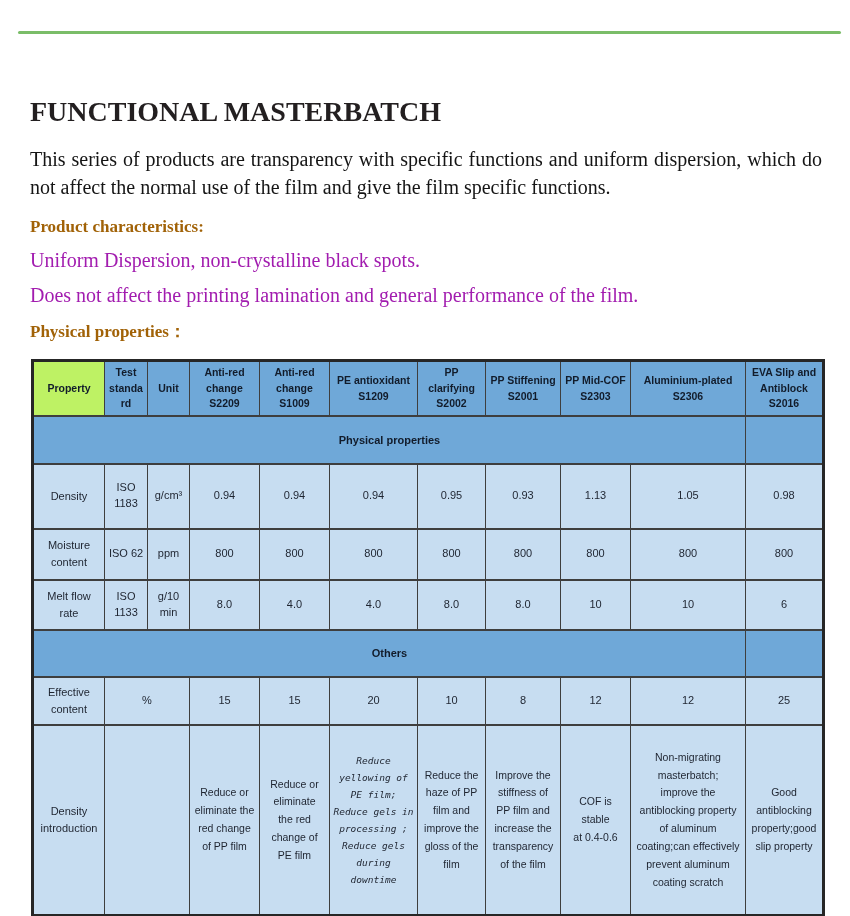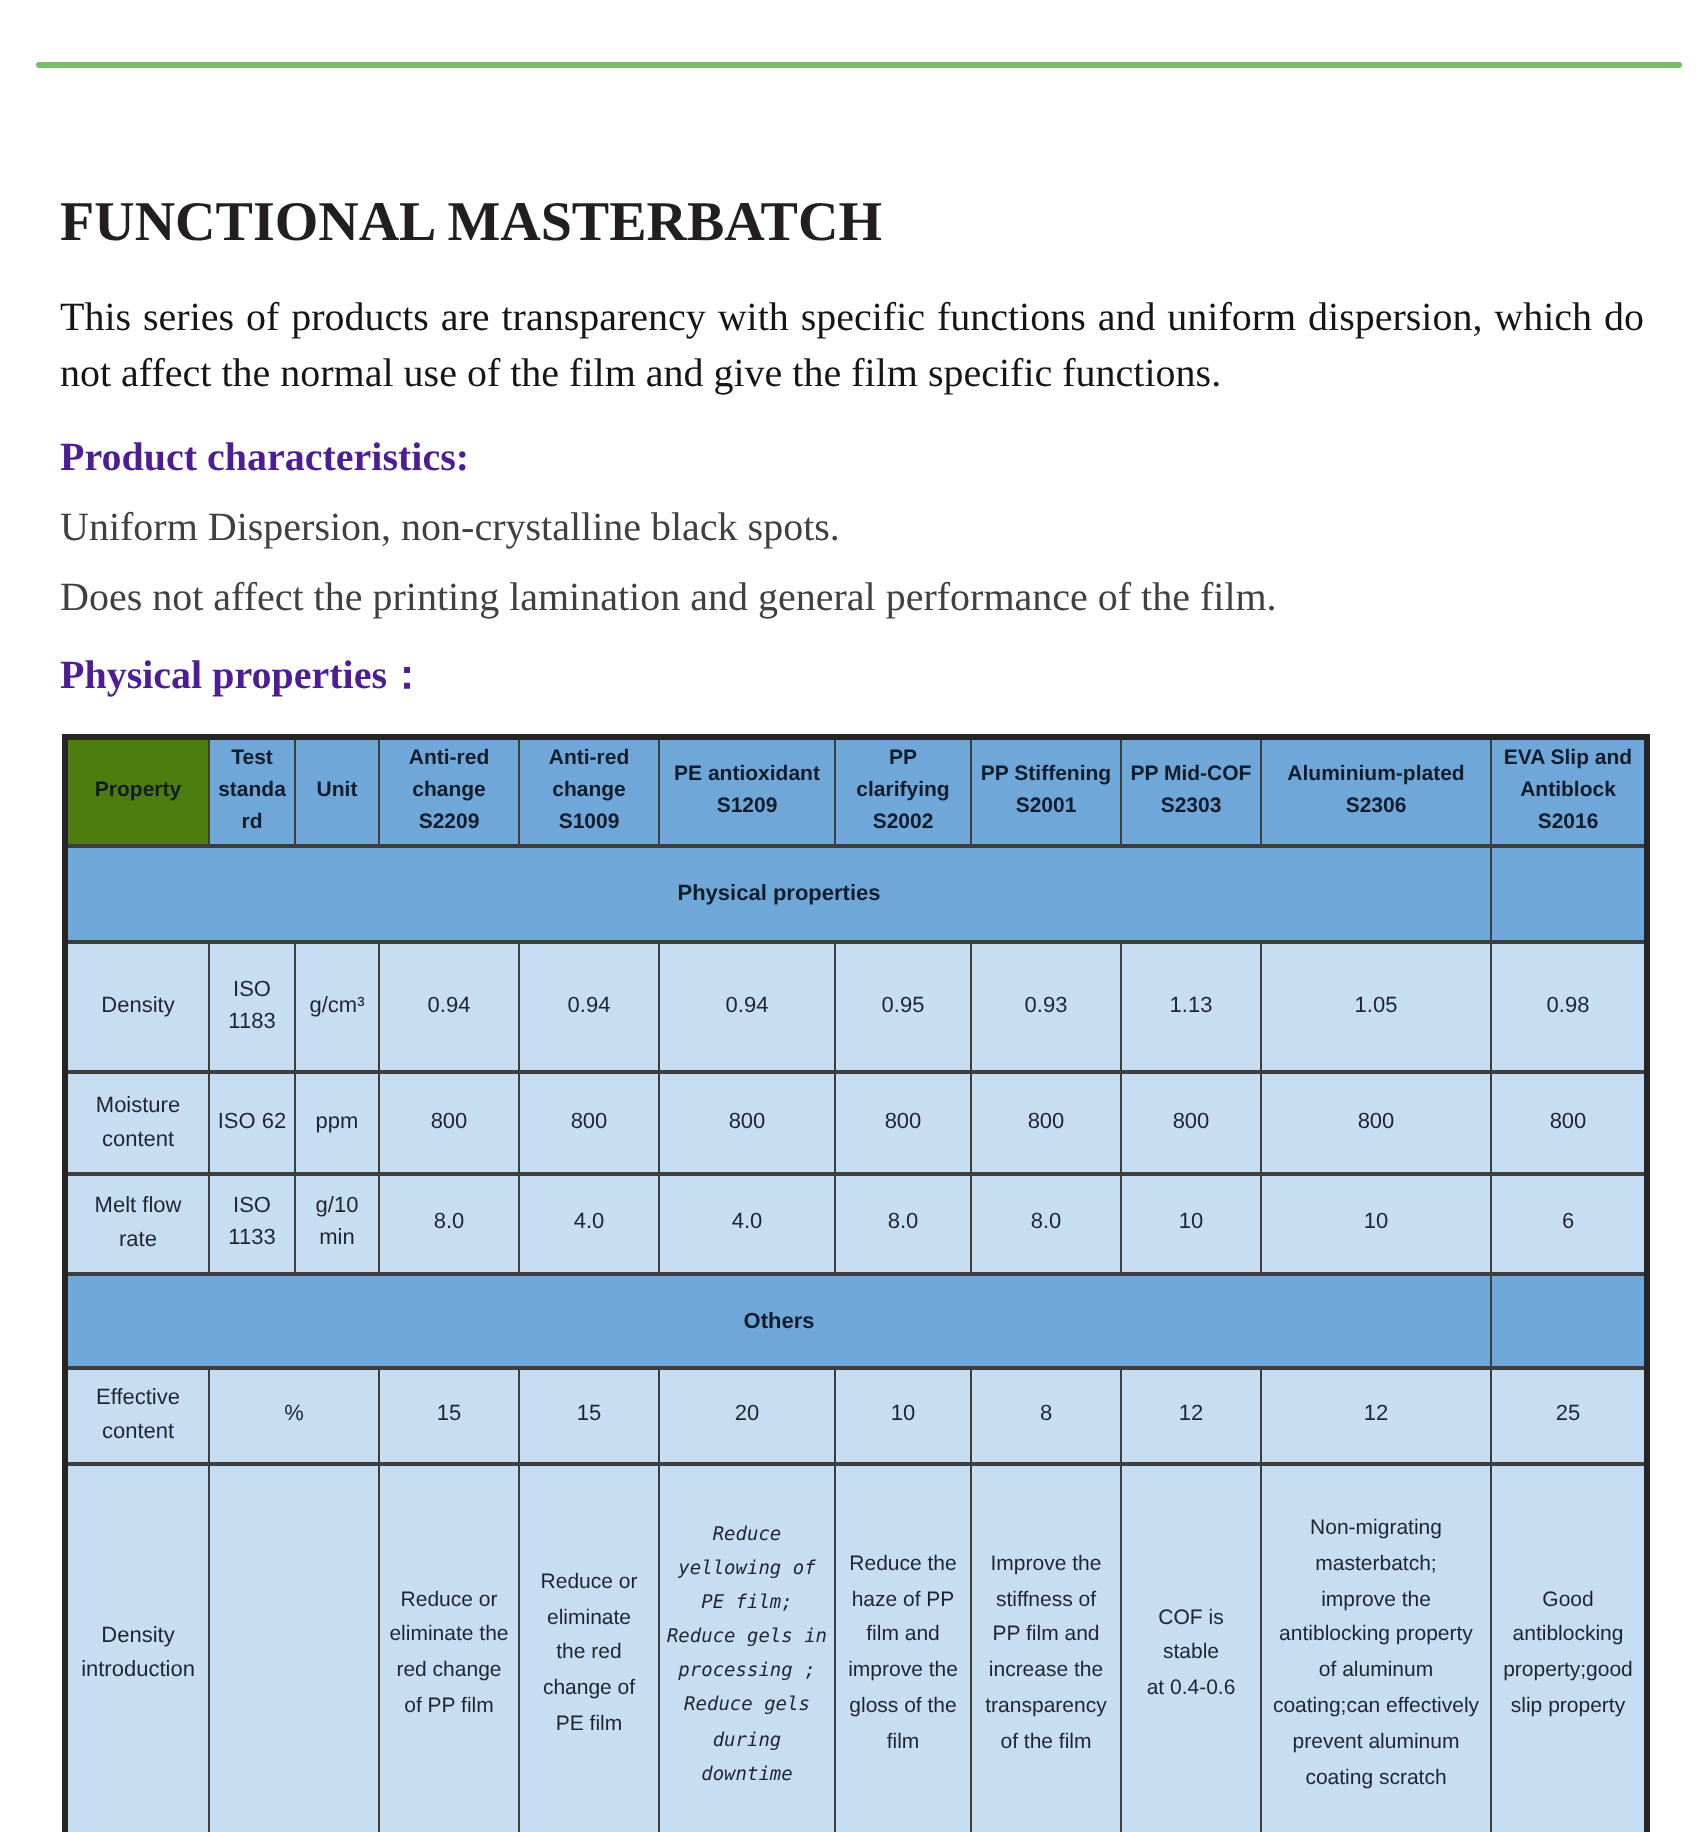--- a/index.html
+++ b/index.html
@@ -16,25 +16,25 @@
   h1{
     font-family:"Liberation Serif", serif;font-weight:bold;
     font-size:28px;letter-spacing:0px;color:#231f20;
     margin:63px 0 0 0;line-height:1.1;
   }
   p.intro{
     font-size:20px;line-height:1.42;text-align:justify;
     margin:17px 0 0 0;width:792px;color:#151515;
   }
   h2{
-    font-size:20px;font-weight:bold;color:#4c1d95;
+    font-size:17px;font-weight:bold;color:#a16207;
     margin:15px 0 0 0;line-height:1.2;
   }
   p.bodyline{
-    font-size:20px;margin:11px 0 0 0;line-height:1.2;color:#404040;
+    font-size:20px;margin:11px 0 0 0;line-height:1.2;color:#a21caf;
   }
   
   table.props{
     border-collapse:collapse;table-layout:fixed;
     margin:17px 0 0 1px;width:791px;
     font-family:"Liberation Sans", sans-serif;
     border:3px solid #262626;
   }
   table.props td, table.props th{
     border:1px solid #3e3e3e;
@@ -93,21 +93,21 @@
         <col style="width:70px">
         <col style="width:88px">
       <col style="width:68px">
         <col style="width:75px">
         <col style="width:70px">
       <col style="width:115px">
         <col style="width:78px">
     </colgroup>
     <tbody>
       <tr class="r-header">
-        <th class="hdr" style="background: #4d7c0f;">Property</th>
+        <th class="hdr" style="background: #bef264;">Property</th>
         <th class="hdr" style="background: rgb(111, 168, 216);">Test
 standa
 rd</th>
         <th class="hdr" style="background: rgb(111, 168, 216);">Unit</th>
         <th class="hdr" style="background: rgb(111, 168, 216);">Anti-red
 change
 S2209</th>
         <th class="hdr" style="background: rgb(111, 168, 216);">Anti-red
 change
 S1009</th>

